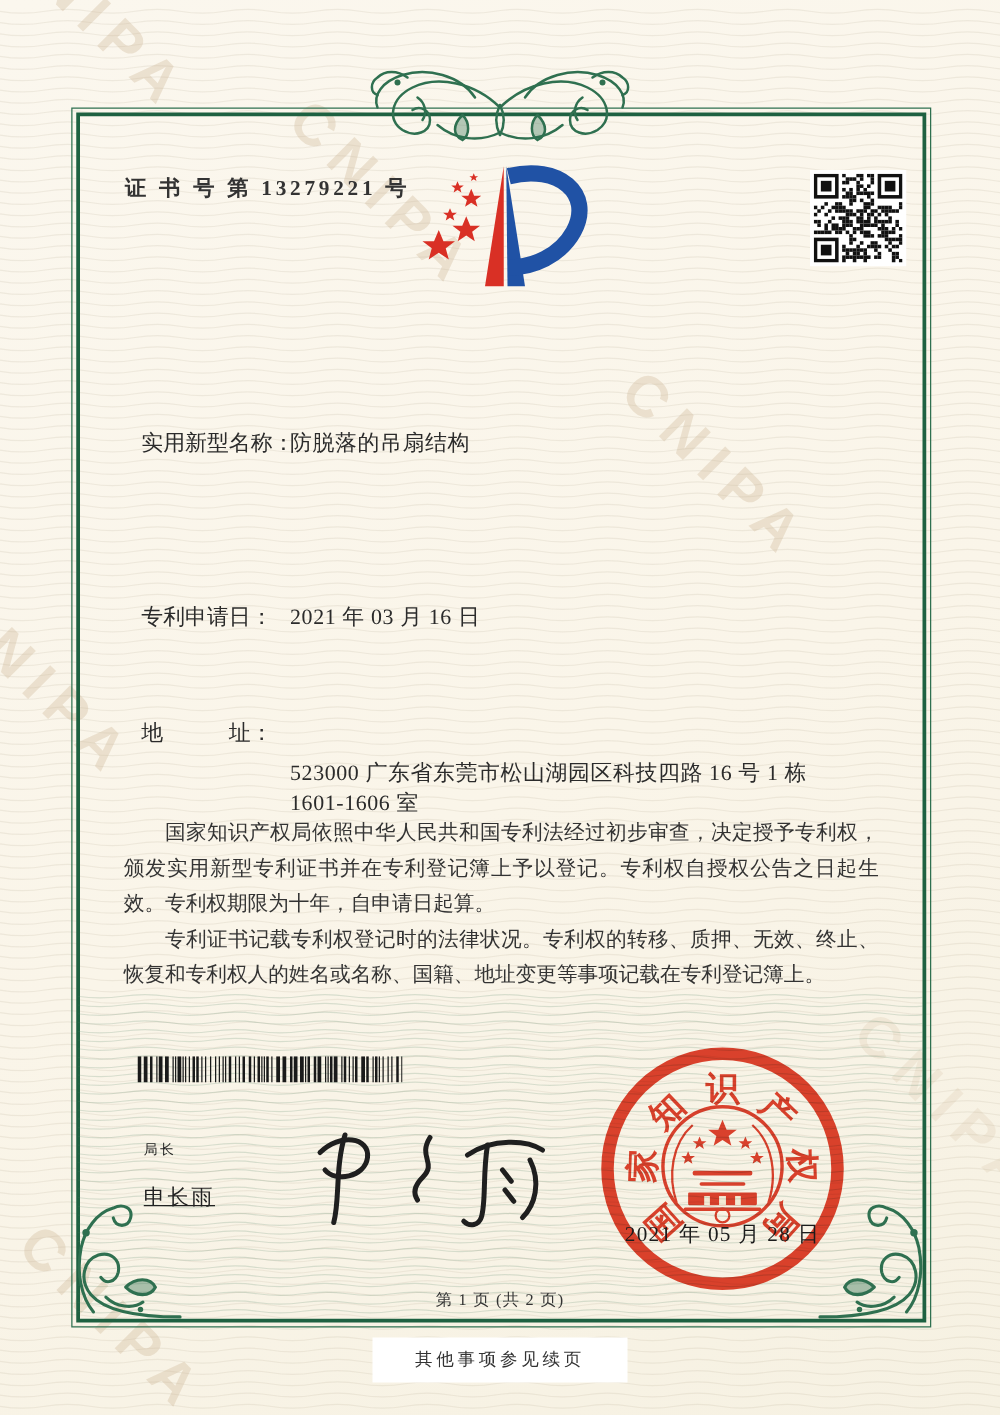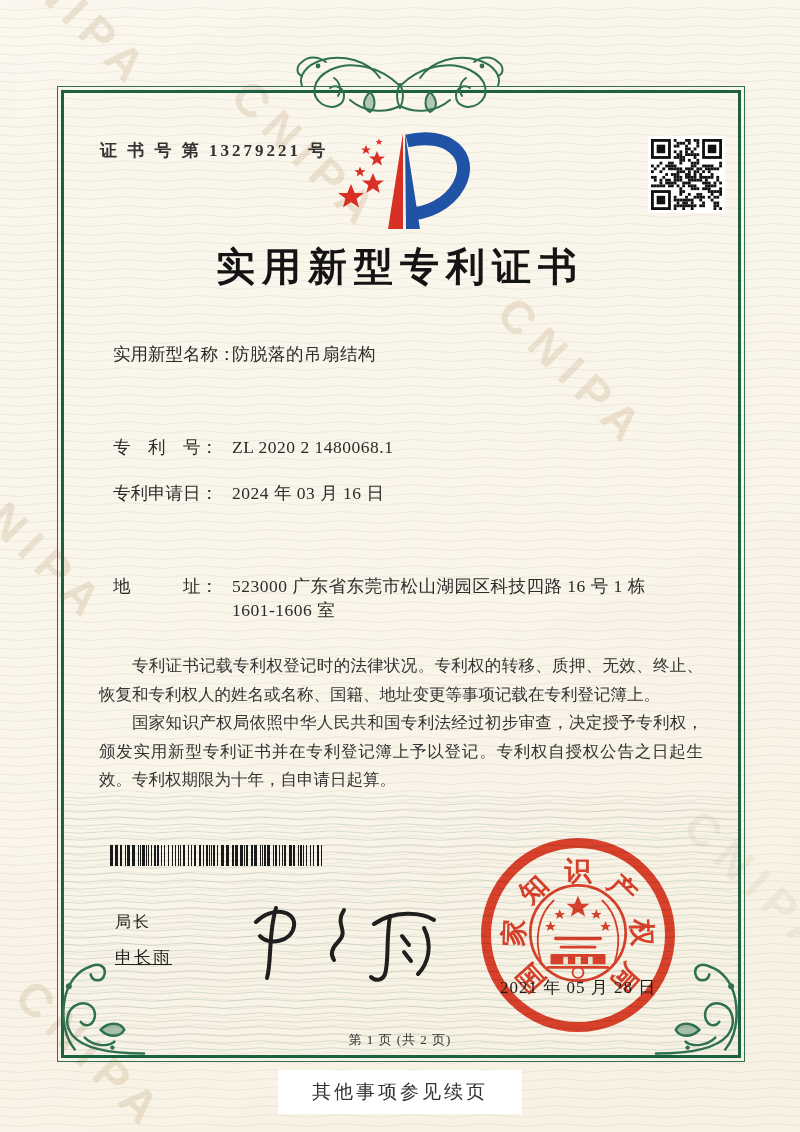--- a/index.html
+++ b/index.html
@@ -27,47 +27,47 @@
   .qr svg{width:100%;height:100%;display:block;}
   .logo{position:absolute;left:333px;top:129px;width:172px;height:106px;}
 
   .title{position:absolute;left:0;top:240px;width:800px;margin:0;text-align:center;
          font-size:39px;font-weight:bold;letter-spacing:7px;color:#141414;}
 
   .row{position:absolute;left:113px;font-size:17.5px;white-space:nowrap;color:#2b2b2b;}
   .row .lab{display:inline-block;width:119px;}
   .row .val{letter-spacing:0.5px;}
   .row-addr{white-space:normal;width:592px;}
-  .row-addr .val{display:inline-block;width:455px;vertical-align:top;line-height:24px;}
+  .row-addr .val{display:inline-block;width:455px;vertical-align:top;line-height:24px;margin-top:32px;}
   .grant .lab2{display:inline-block;width:119px;margin-left:82px;}
 
   .body-text{position:absolute;left:99px;top:652px;width:604px;font-size:16.5px;
              line-height:28.5px;text-align:justify;color:#333;}
   .body-text p{margin:0;text-indent:2em;}
 
   .barcode{position:absolute;left:110px;top:845px;width:212px;height:21px;}
 
   .sig-title{position:absolute;left:115px;top:912px;font-family:"Liberation Sans",sans-serif;
-             font-size:16px;color:#222;letter-spacing:2px;}
+             font-size:11px;color:#222;letter-spacing:2px;}
   .sig-name{position:absolute;left:115px;top:946px;font-family:"Liberation Sans",sans-serif;
             font-size:17px;color:#222;letter-spacing:2px;text-decoration:underline;}
   .sig-hand{position:absolute;left:238px;top:888px;width:200px;height:96px;}
 
   .seal{position:absolute;left:481px;top:838px;width:194px;height:194px;mix-blend-mode:multiply;opacity:0.95;}
   .seal-ring{position:absolute;inset:0;border:10px solid #DF3A24;border-radius:50%;box-sizing:border-box;}
   .seal .emblem{position:absolute;left:42px;top:40px;width:110px;height:110px;}
   .seal-chars{position:absolute;left:50%;top:50%;width:0;height:0;}
   .seal-chars span{position:absolute;left:0;top:0;font-size:27px;font-weight:bold;color:#DF3A24;
                    font-family:"Liberation Serif",serif;}
   .seal-date{position:absolute;left:473px;top:976px;width:210px;text-align:center;
              font-size:17px;letter-spacing:1px;color:#1c1c1c;z-index:5;}
 
   .page-num{position:absolute;left:0;top:1031px;width:800px;text-align:center;font-size:13px;color:#333;letter-spacing:1px;}
   .note{position:absolute;left:50%;top:1070px;transform:translateX(-50%);background:#ffffff;
-        padding:9px 34px;font-size:19px;letter-spacing:3px;color:#333;white-space:nowrap;}
+        padding:9px 34px;font-size:14px;letter-spacing:3px;color:#333;white-space:nowrap;}
 
   .green-stroke{stroke:#2F7050;fill:none;stroke-linecap:round;}
 </style>
 </head>
 <body>
 
 <svg width="0" height="0" style="position:absolute" aria-hidden="true">
   <defs>
     <path id="star5" d="M0,-10 L2.9,-3.1 L10,-3.1 L4.3,1.2 L6.2,8.1 L0,4 L-6.2,8.1 L-4.3,1.2 L-10,-3.1 L-2.9,-3.1 Z"></path>
   </defs>
@@ -380,38 +380,34 @@
       <use href="#star5" transform="translate(27,43) scale(0.55)"></use>
       <use href="#star5" transform="translate(44,30) scale(0.8)"></use>
       <use href="#star5" transform="translate(33,21) scale(0.5)"></use>
       <use href="#star5" transform="translate(46,13) scale(0.35)"></use>
     </g>
     <polygon points="70,4 55,100 70,100" fill="#D93025"></polygon>
     <polygon points="72,4 73,100 87,100" fill="#2052A5"></polygon>
     <path d="M74,12 C114,2 142,26 126,56 C115,76 93,85 74,85" fill="none" stroke="#2052A5" stroke-width="13"></path>
   </svg>
 
-  <h1 class="title">实用新型专利证书</h1>
 
   <div class="row" style="top:342px">
     <span class="lab">实用新型名称：</span><span class="val">防脱落的吊扇结构</span>
   </div>
-  <div class="row" style="top:435px">
-    <span class="lab">专　利　号：</span><span class="val">ZL 2020 2 1480068.1</span>
-  </div>
   <div class="row" style="top:481px">
-    <span class="lab">专利申请日：</span><span class="val">2024 年 03 月 16 日</span>
+    <span class="lab">专利申请日：</span><span class="val">2021 年 03 月 16 日</span>
   </div>
   <div class="row row-addr" style="top:574px">
     <span class="lab">地　　　址：</span><span class="val">523000 广东省东莞市松山湖园区科技四路 16 号 1 栋 1601-1606 室</span>
   </div>
 
   <div class="body-text">
+    <p>国家知识产权局依照中华人民共和国专利法经过初步审查，决定授予专利权，颁发实用新型专利证书并在专利登记簿上予以登记。专利权自授权公告之日起生效。专利权期限为十年，自申请日起算。</p>
     <p>专利证书记载专利权登记时的法律状况。专利权的转移、质押、无效、终止、恢复和专利权人的姓名或名称、国籍、地址变更等事项记载在专利登记簿上。</p>
-    <p>国家知识产权局依照中华人民共和国专利法经过初步审查，决定授予专利权，颁发实用新型专利证书并在专利登记簿上予以登记。专利权自授权公告之日起生效。专利权期限为十年，自申请日起算。</p>
   </div>
 
   <svg id="barcode" class="barcode" viewBox="0 0 212 21" preserveAspectRatio="none">
       <rect x="0" y="0" width="3" height="21" fill="#1a1a1a"></rect>
       <rect x="5" y="0" width="3" height="21" fill="#1a1a1a"></rect>
       <rect x="10" y="0" width="2" height="21" fill="#1a1a1a"></rect>
       <rect x="15" y="0" width="1" height="21" fill="#1a1a1a"></rect>
       <rect x="17" y="0" width="3" height="21" fill="#1a1a1a"></rect>
       <rect x="22" y="0" width="3" height="21" fill="#1a1a1a"></rect>
       <rect x="28" y="0" width="1" height="21" fill="#1a1a1a"></rect>

